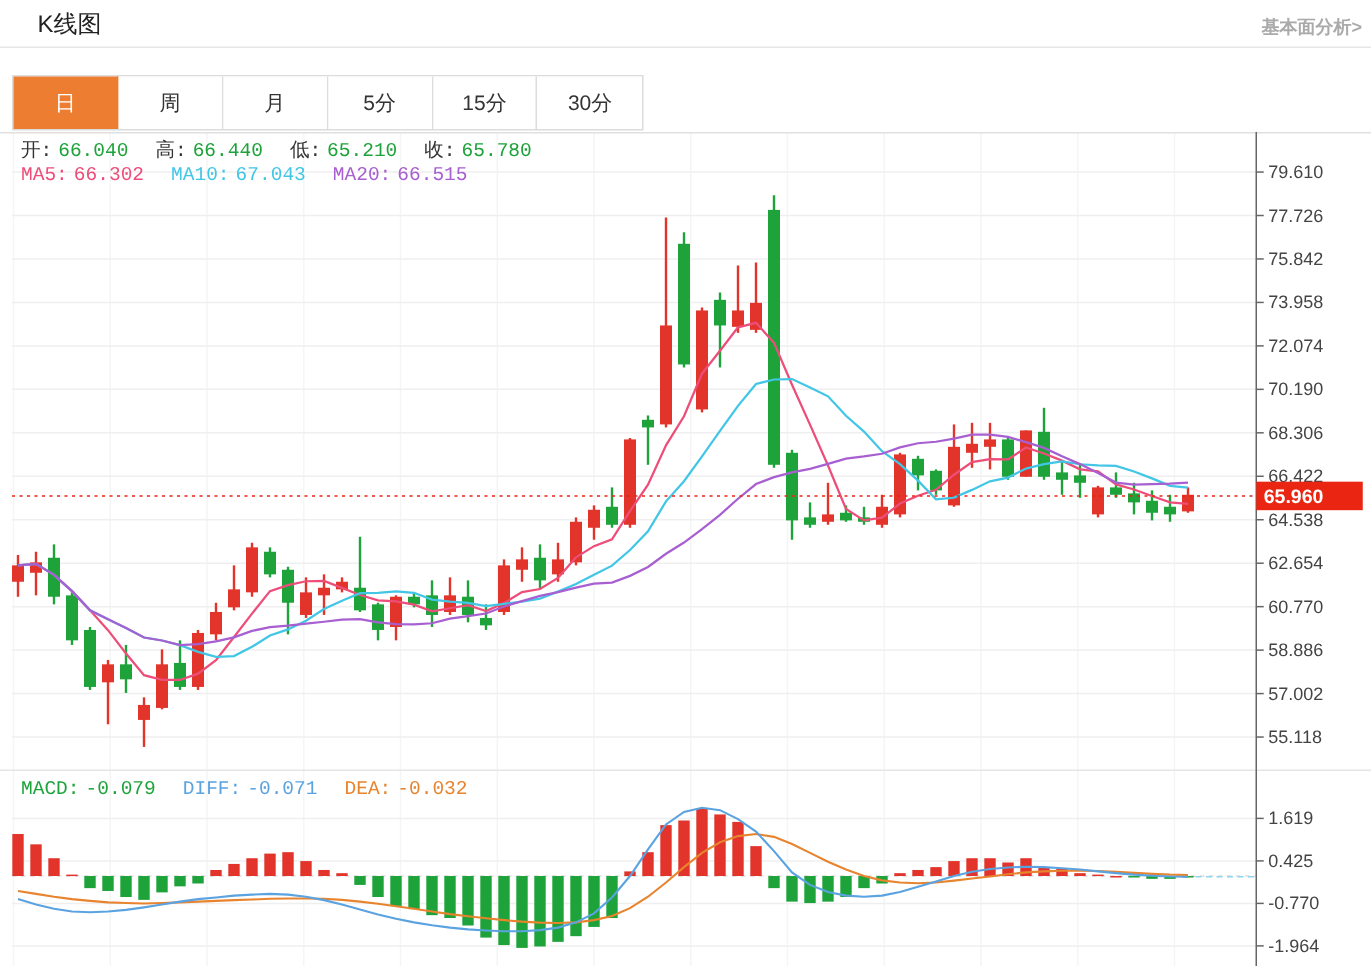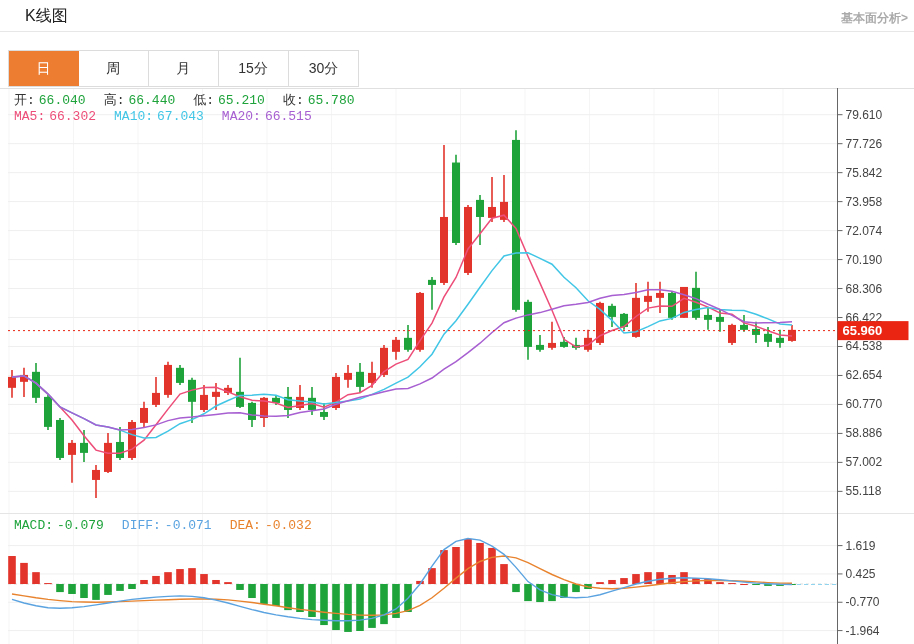--- a/index.html
+++ b/index.html
@@ -24,20 +24,21 @@
 <div id="page">
 
   <div id="page-title">K线图</div>
   <a id="fundamental-link">基本面分析&gt;</a>
   <div id="header-divider"></div>
 
   <div id="tabbar">
       <div class="tab selected">日</div>
       <div class="tab">周</div>
       <div class="tab">月</div>
+      <div class="tab">5分</div>
       <div class="tab">15分</div>
       <div class="tab">30分</div>
     </div>
 
   <div class="ind-row" style="top:91px" id="ohlc-row"><span class="grp"><span style="color: rgb(51, 51, 51);">开:</span><span style="color: rgb(30, 163, 59);">66.040</span></span><span class="grp"><span style="color: rgb(51, 51, 51);">高:</span><span style="color: rgb(30, 163, 59);">66.440</span></span><span class="grp"><span style="color: rgb(51, 51, 51);">低:</span><span style="color: rgb(30, 163, 59);">65.210</span></span><span class="grp"><span style="color: rgb(51, 51, 51);">收:</span><span style="color: rgb(30, 163, 59);">65.780</span></span></div>
   <div class="ind-row" style="top:108px" id="ma-row"><span class="grp"><span style="color: rgb(237, 78, 121);">MA5:</span><span style="color: rgb(237, 78, 121);">66.302</span></span><span class="grp"><span style="color: rgb(66, 198, 230);">MA10:</span><span style="color: rgb(66, 198, 230);">67.043</span></span><span class="grp"><span style="color: rgb(167, 95, 209);">MA20:</span><span style="color: rgb(167, 95, 209);">66.515</span></span></div>
   <div class="ind-row" style="top:517px" id="macd-row"><span class="grp"><span style="color: rgb(30, 163, 59);">MACD:</span><span style="color: rgb(30, 163, 59);">-0.079</span></span><span class="grp"><span style="color: rgb(90, 163, 224);">DIFF:</span><span style="color: rgb(90, 163, 224);">-0.071</span></span><span class="grp"><span style="color: rgb(232, 131, 46);">DEA:</span><span style="color: rgb(232, 131, 46);">-0.032</span></span></div>
 
   <div id="chart-area"><svg width="914" height="556" viewBox="0 0 914 556">
         <line x1="9" y1="0" x2="9" y2="556" stroke="#f5f5f5"></line>

